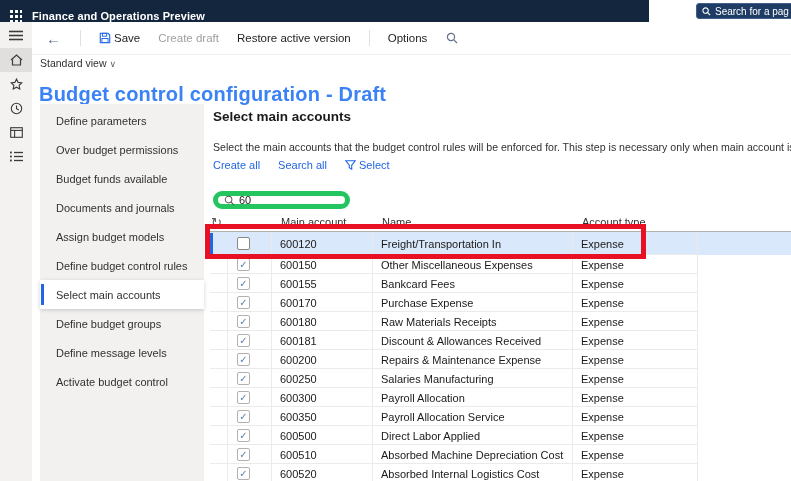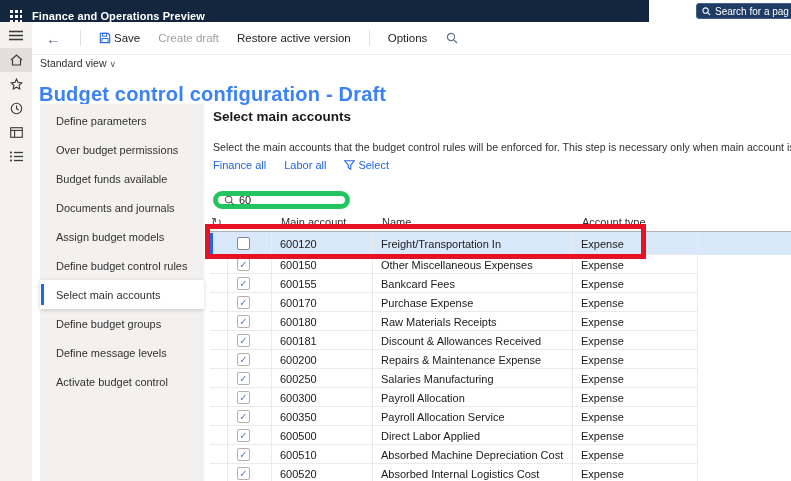--- a/index.html
+++ b/index.html
@@ -179,22 +179,22 @@
       <div class="menu-item selected">Select main accounts</div>
       <div class="menu-item">Define budget groups</div>
       <div class="menu-item">Define message levels</div>
       <div class="menu-item">Activate budget control</div>
     </div>
 
   <div class="section-title">Select main accounts</div>
   <div class="section-desc">Select the main accounts that the budget control rules will be enforced for. This step is necessary only when main account is not selected as a budget</div>
 
   <div class="actions">
-    <span class="lnk">Finance all</span>
-    <span class="lnk">Labor all</span>
+    <span class="lnk">Create all</span>
+    <span class="lnk">Search all</span>
     <span class="lnk">
       <svg width="11" height="10" viewBox="0 0 11 10">
           <path d="M0.8 0.8h9.4L6.7 5.2v4L4.3 7.8V5.2z" fill="none" stroke="#2266E3" stroke-width="1.1"></path>
         </svg>
       <span>Select</span>
     </span>
   </div>
 
   <div class="filterbox">
     <svg width="11" height="11" viewBox="0 0 12 12">

